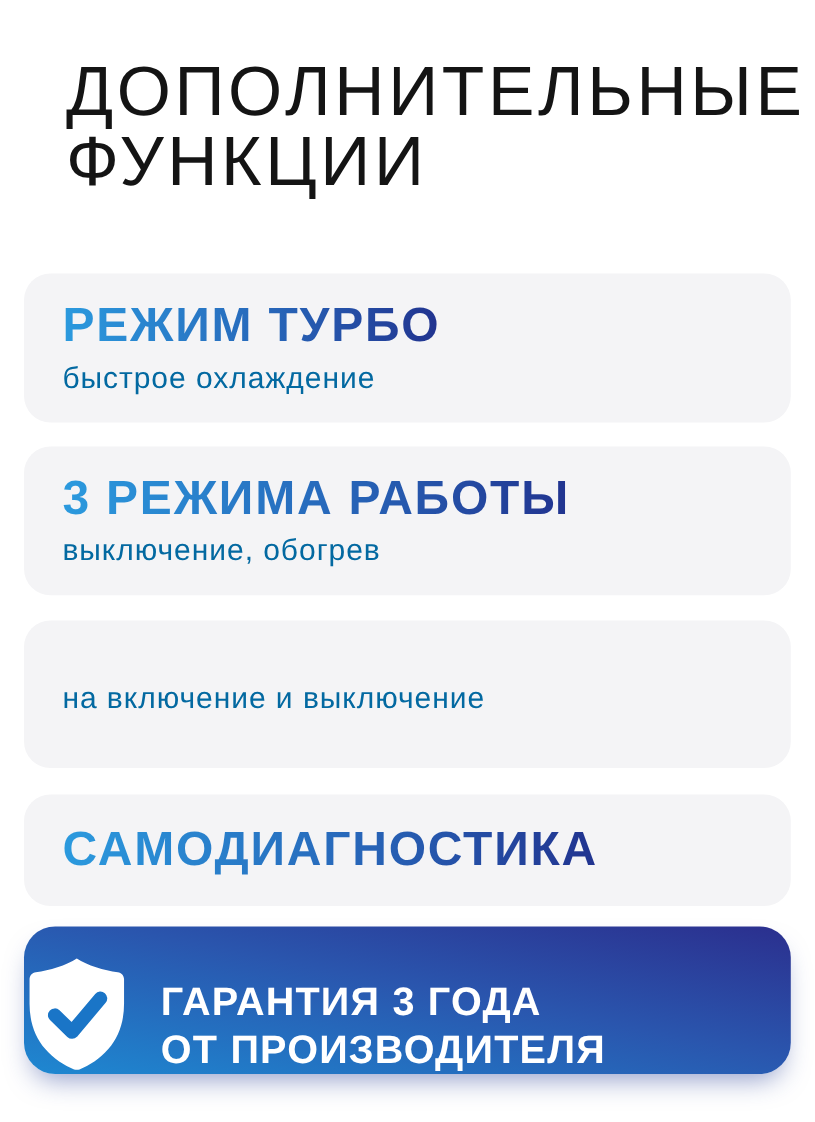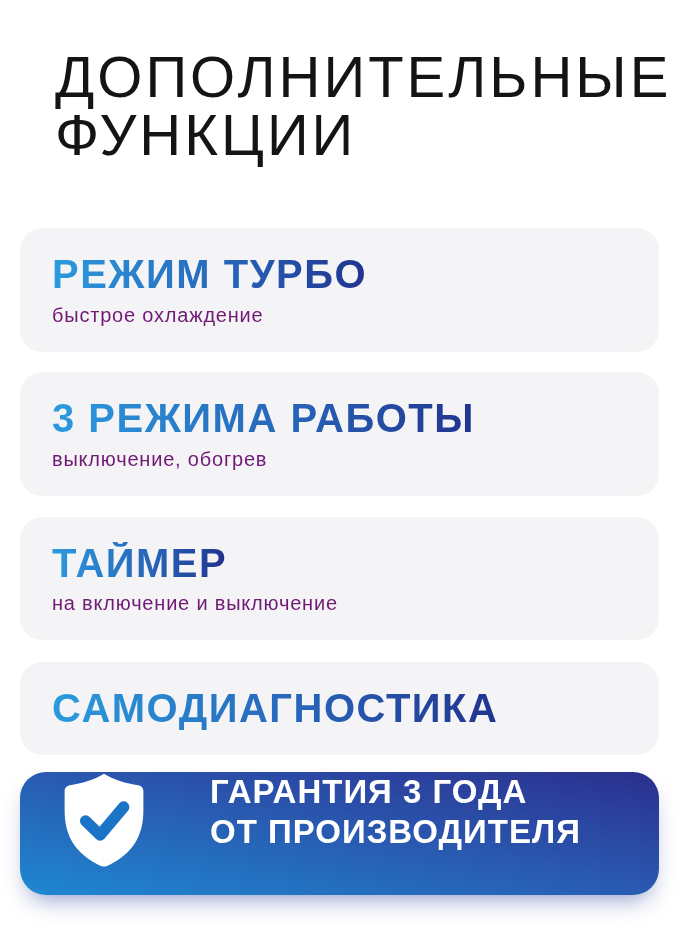--- a/index.html
+++ b/index.html
@@ -49,39 +49,37 @@
     -webkit-background-clip: text;
     background-clip: text;
     -webkit-text-fill-color: transparent;
     color: transparent;
     width: max-content;
     max-width: 590px;
     text-decoration: underline;
   }
   .card-subtitle {
     margin-top: 7px;
-    font-size: 20px;
+    font-size: 25px;
     letter-spacing: 0.8px;
-    color: #701a75;
+    color: #0369a1;
   }
   .card-subtitle:empty { display: none; }
 
   
   .warranty-banner {
     position: absolute;
     left: 20px; top: 772px;
     width: 639px; height: 123px;
     border-radius: 26px;
     background: linear-gradient(to top right, #1e88d1 0%, #2a56ae 55%, #2b2f8e 100%);
     box-shadow: 0 12px 22px -8px rgba(35, 60, 150, 0.5);
     display: flex;
-    align-items: flex-start;
+    align-items: flex-end;
     box-sizing: border-box;
-    padding-left: 40px;
-    gap: 36px;
   }
   .shield-wrap { width: 88px; height: 98px; flex: 0 0 auto; }
   .warranty-text {
     margin-left: 26px;
     color: #ffffff;
     font-size: 33px;
     font-weight: 800;
     letter-spacing: 1px;
     line-height: 40px;
   }
@@ -100,21 +98,20 @@
     <div class="card-heading">РЕЖИМ ТУРБО</div>
     <div class="card-subtitle">быстрое охлаждение</div>
   </div>
 
   <div class="card card-2">
     <div class="card-heading">3 РЕЖИМА РАБОТЫ</div>
     <div class="card-subtitle">выключение, обогрев</div>
   </div>
 
   <div class="card card-3">
-    <div class="card-heading">ТАЙМЕР</div>
     <div class="card-subtitle">на включение и выключение</div>
   </div>
 
   <div class="card card-4">
     <div class="card-heading">САМОДИАГНОСТИКА</div>
 
   </div>
 
   <div class="warranty-banner">
     <div class="shield-wrap">

